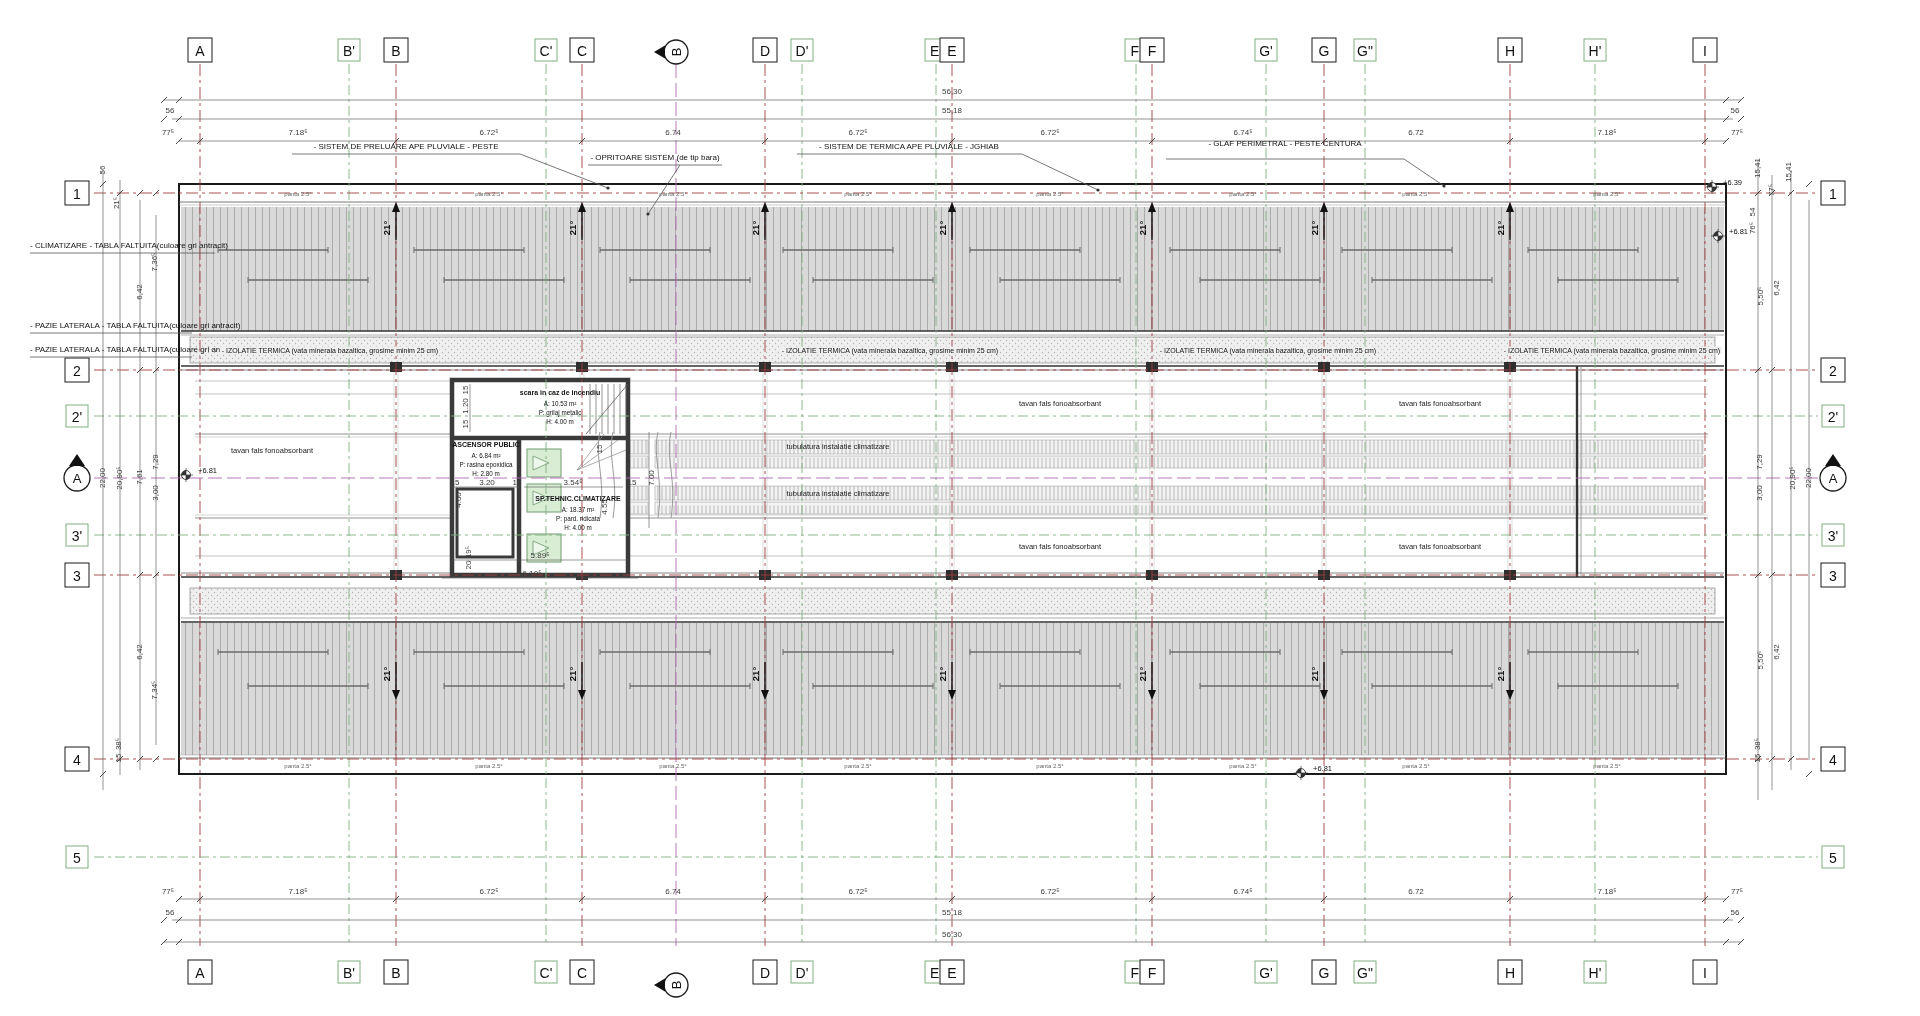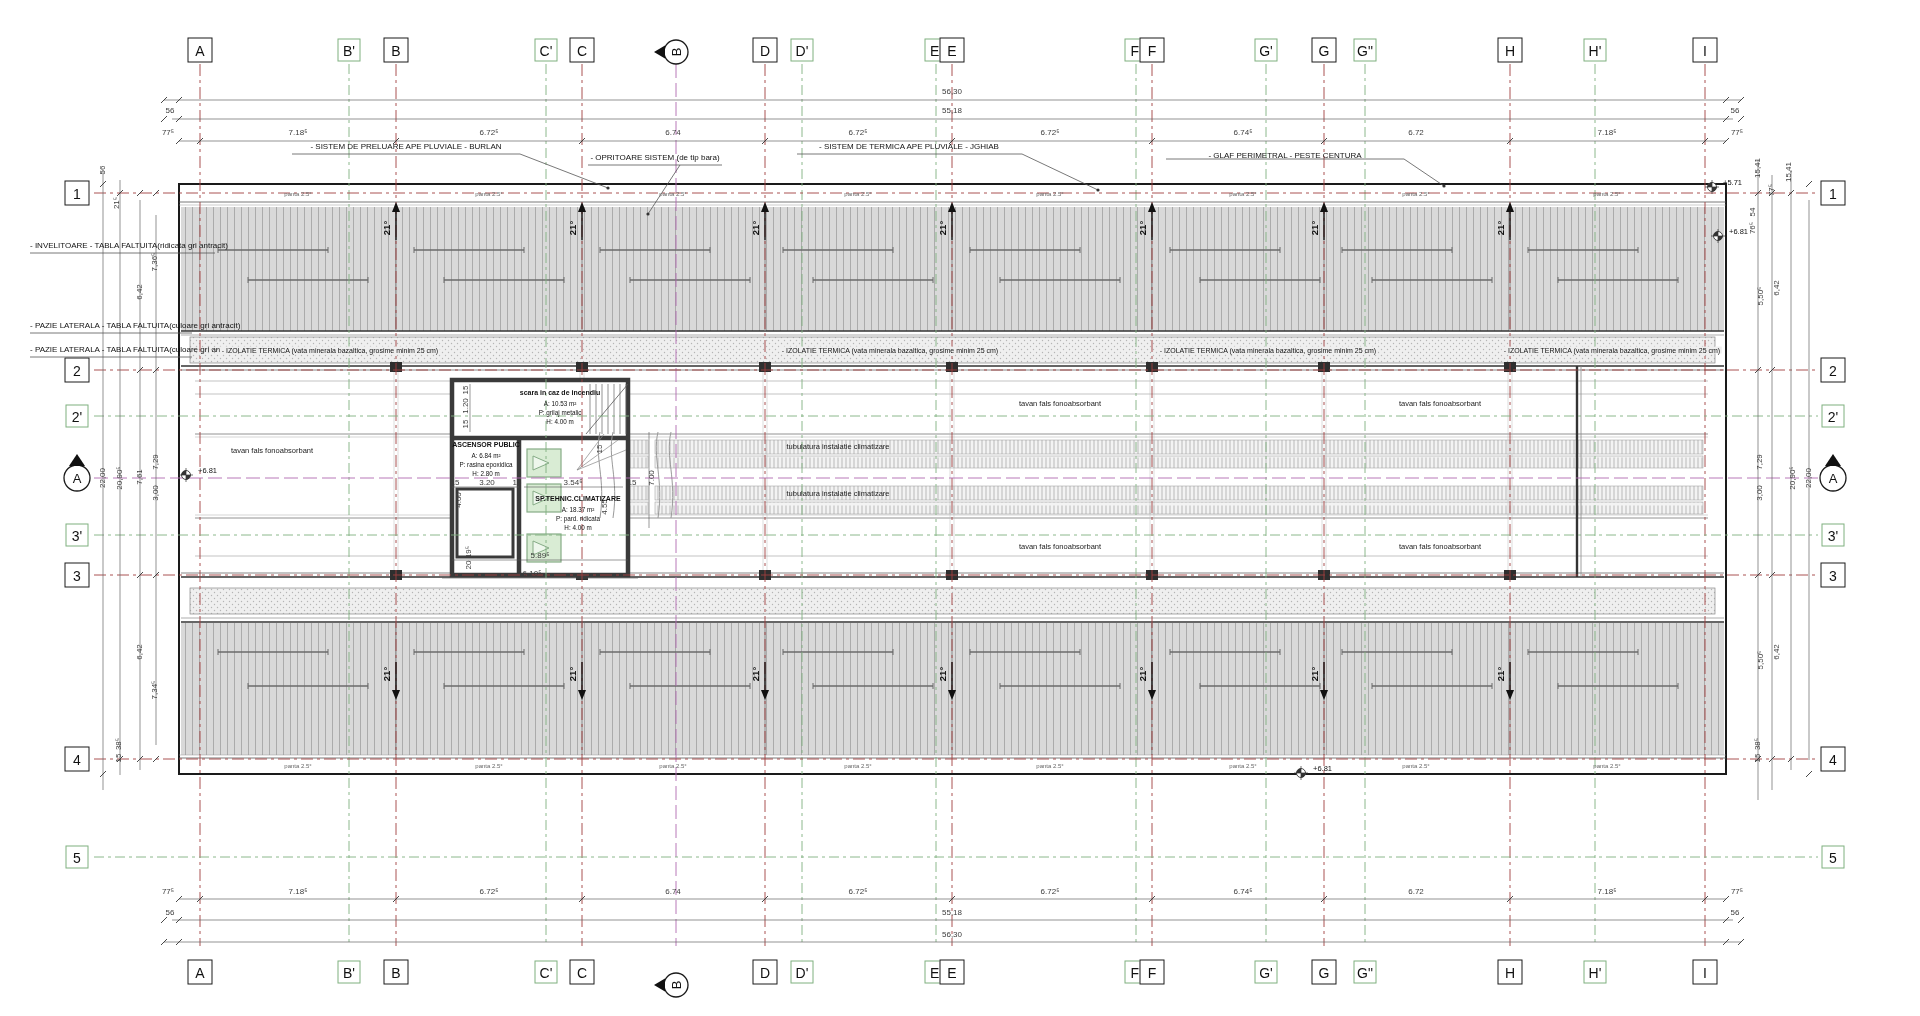--- a/index.html
+++ b/index.html
@@ -572,25 +572,25 @@
       <div class="rl2">A: 6.84 m²</div>
       <div class="rl2">P: rasina epoxidica</div>
       <div class="rl2">H: 2.80 m</div>
     </div>
     <div class="room" style="left: 578px; top: 494px;">
       <div class="rt">SP.TEHNIC.CLIMATIZARE</div>
       <div class="rl2">A: 18.37 m²</div>
       <div class="rl2">P: pard. ridicata</div>
       <div class="rl2">H: 4.00 m</div>
     </div>
-    <div class="t callout" style="left: 406px; top: 147px;">- SISTEM DE PRELUARE APE PLUVIALE - BURLAN</div>
+    <div class="t callout" style="left: 406px; top: 147px;">- SISTEM DE PRELUARE APE PLUVIALE - PESTE</div>
     <div class="t callout" style="left: 909px; top: 147px;">- SISTEM DE TERMICA APE PLUVIALE - JGHIAB</div>
     <div class="t callout" style="left: 655px; top: 158px;">- OPRITOARE SISTEM (de tip bara)</div>
-    <div class="t callout" style="left: 1285px; top: 156px;">- GLAF PERIMETRAL - PESTE CENTURA</div>
-    <div class="t callout la" style="left: 30px; top: 246px;">- INVELITOARE - TABLA FALTUITA(ridicata gri antracit)</div>
+    <div class="t callout" style="left: 1285px; top: 144px;">- GLAF PERIMETRAL - PESTE CENTURA</div>
+    <div class="t callout la" style="left: 30px; top: 246px;">- CLIMATIZARE - TABLA FALTUITA(culoare gri antracit)</div>
     <div class="t callout la" style="left: 30px; top: 326px;">- PAZIE LATERALA - TABLA FALTUITA(culoare gri antracit)</div>
     <div class="t callout la" style="left: 30px; top: 350px;">- PAZIE LATERALA - TABLA FALTUITA(culoare gri antracit)</div>
     <div class="t insul" style="left: 330px; top: 350px;">- IZOLATIE TERMICA (vata minerala bazaltica, grosime minim 25 cm)</div>
     <div class="t insul" style="left: 890px; top: 350px;">- IZOLATIE TERMICA (vata minerala bazaltica, grosime minim 25 cm)</div>
     <div class="t insul" style="left: 1268px; top: 350px;">- IZOLATIE TERMICA (vata minerala bazaltica, grosime minim 25 cm)</div>
     <div class="t insul" style="left: 1612px; top: 350px;">- IZOLATIE TERMICA (vata minerala bazaltica, grosime minim 25 cm)</div>
     <div class="t slope rot" style="left: 387px; top: 228px;">21°</div>
     <div class="t slope rot" style="left: 387px; top: 674px;">21°</div>
     <div class="t slope rot" style="left: 573px; top: 228px;">21°</div>
     <div class="t slope rot" style="left: 573px; top: 674px;">21°</div>
@@ -613,17 +613,17 @@
     <div class="t tiny" style="left: 858px; top: 194px;">panta 2.5°</div>
     <div class="t tiny" style="left: 858px; top: 766px;">panta 2.5°</div>
     <div class="t tiny" style="left: 1050px; top: 194px;">panta 2.5°</div>
     <div class="t tiny" style="left: 1050px; top: 766px;">panta 2.5°</div>
     <div class="t tiny" style="left: 1243px; top: 194px;">panta 2.5°</div>
     <div class="t tiny" style="left: 1243px; top: 766px;">panta 2.5°</div>
     <div class="t tiny" style="left: 1416px; top: 194px;">panta 2.5°</div>
     <div class="t tiny" style="left: 1416px; top: 766px;">panta 2.5°</div>
     <div class="t tiny" style="left: 1607px; top: 194px;">panta 2.5°</div>
     <div class="t tiny" style="left: 1607px; top: 766px;">panta 2.5°</div>
-    <div class="t elev la" style="left: 1723px; top: 183px;">+5.71</div>
+    <div class="t elev la" style="left: 1723px; top: 183px;">+6.39</div>
     <div class="t elev la" style="left: 1729px; top: 232px;">+6.81</div>
     <div class="t elev la" style="left: 198px; top: 471px;">+6.81</div>
     <div class="t elev la" style="left: 1313px; top: 769px;">+6.81</div>
   </div>
 
 </body></html>

